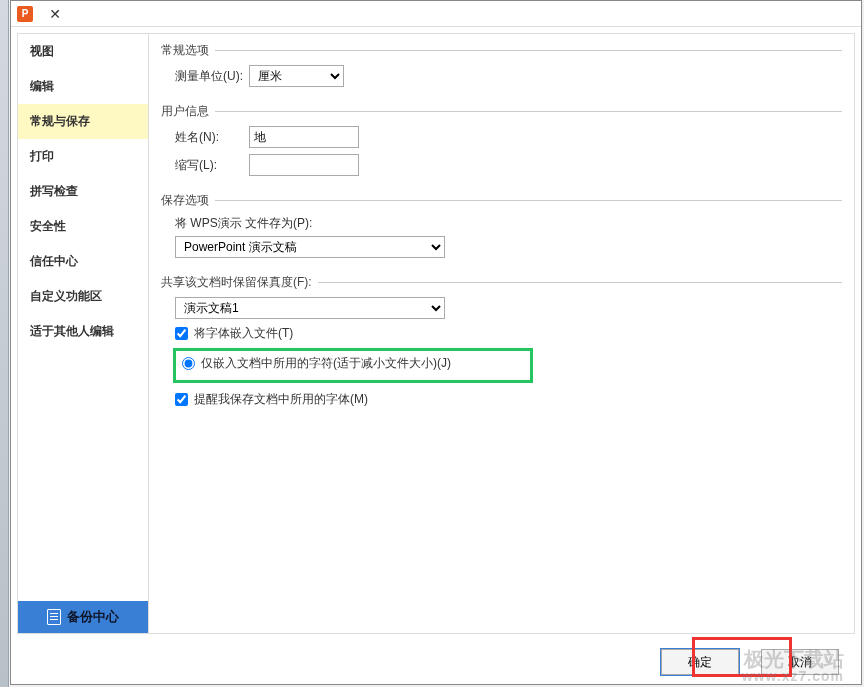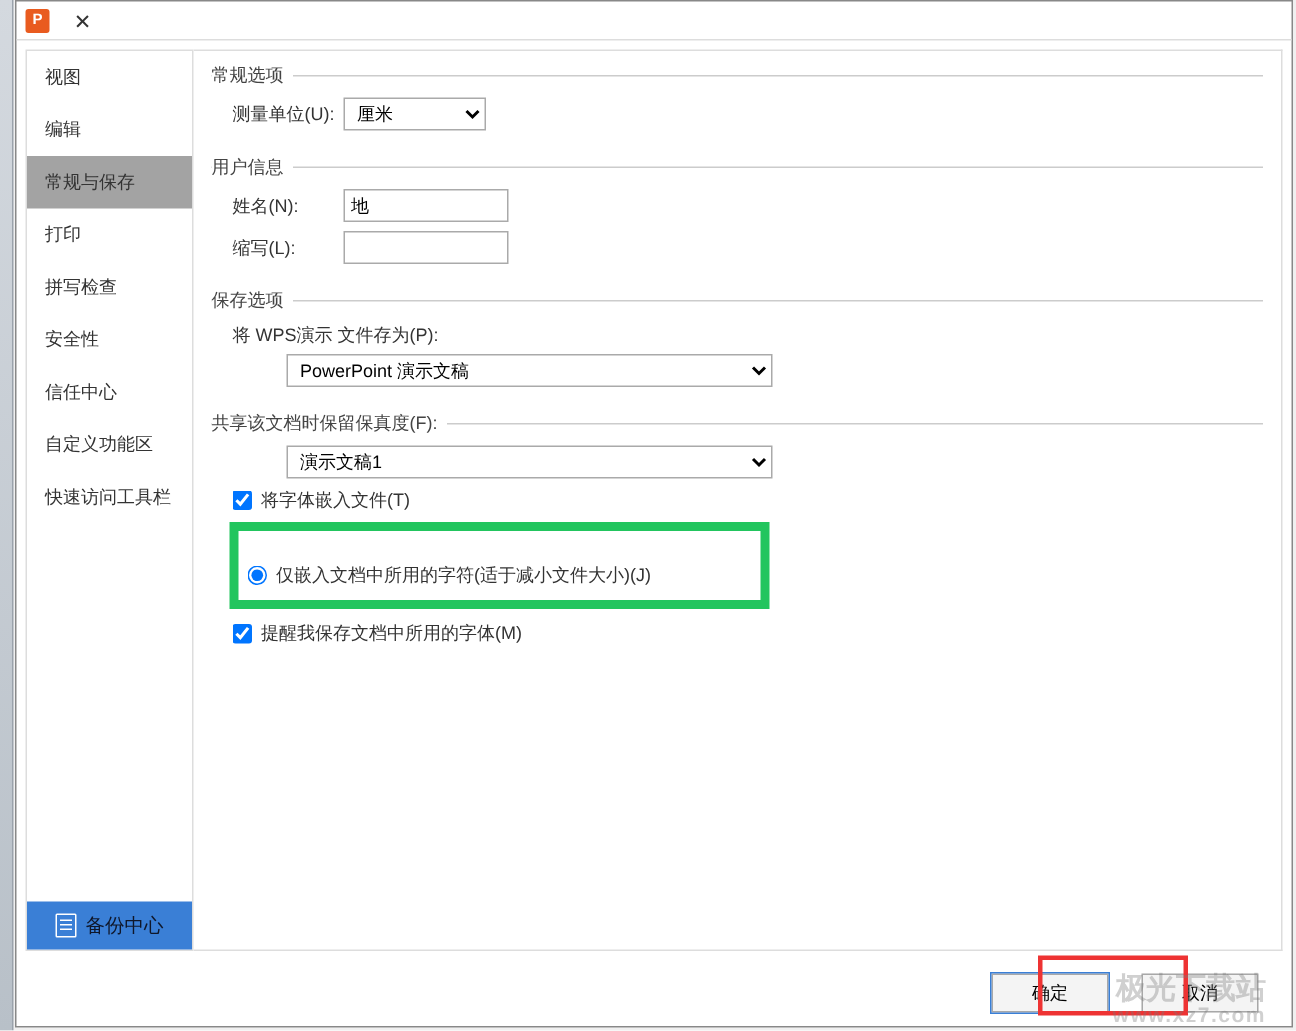--- a/index.html
+++ b/index.html
@@ -51,38 +51,39 @@
     font-size: 14px;
   }
   .body {
     flex: 1;
     display: flex;
     padding: 6px;
     gap: 0;
     overflow: hidden;
   }
   .sidebar {
-    width: 112px;
+    width: 132px;
     border: 1px solid #ddd;
     display: flex;
     flex-direction: column;
     background: #fff;
     position: relative;
+    font-weight: bold;
   }
   .sidebar .nav {
     flex: 1;
     overflow: auto;
   }
   .sidebar .nav-item {
     padding: 9px 12px;
     cursor: pointer;
     color: #333;
   }
   .sidebar .nav-item.selected {
-    background: #a3a3a3;
+    background: #fef9c3;
     color: #333;
   }
   .sidebar .backup {
     height: 32px;
     background: #3a7fd6;
     color: #0f172a;
     display: flex;
     align-items: center;
     justify-content: center;
     gap: 6px;
@@ -127,39 +128,39 @@
   .label { min-width: 68px; color: #333; }
   select.combo {
     height: 22px;
     border: 1px solid #aaa;
     background: #fff;
     padding: 0 4px;
     font-family: inherit;
     font-size: 12px;
   }
   select.small { width: 95px; }
-  select.wide { width: 324px; margin-left: 36px; }
+  select.wide { width: 270px; }
   input.text {
     width: 110px; height: 22px;
     border: 1px solid #aaa;
     padding: 0 4px;
     font-family: inherit; font-size: 12px;
   }
   .checkbox-row {
     display: flex; align-items: center;
     margin: 6px 0 6px 14px;
     gap: 6px;
   }
   .checkbox-row input[type=checkbox] {
     width: 13px; height: 13px;
   }
   .radio-box {
-    border: 6px solid #22c55e;
+    border: 3px solid #22c55e;
     margin: 4px 0 8px 12px;
-    padding: 17px 8px 4px 6px;
+    padding: 0 8px 4px 6px;
     width: 360px;
   }
   .radio-row {
     display: flex; align-items: center;
     gap: 6px;
     padding: 4px 0;
   }
   .footer {
     height: 44px;
     display: flex;
@@ -218,21 +219,21 @@
     <div class="sidebar">
       <div class="nav">
         <div class="nav-item">视图</div>
         <div class="nav-item">编辑</div>
         <div class="nav-item selected">常规与保存</div>
         <div class="nav-item">打印</div>
         <div class="nav-item">拼写检查</div>
         <div class="nav-item">安全性</div>
         <div class="nav-item">信任中心</div>
         <div class="nav-item">自定义功能区</div>
-        <div class="nav-item">快速访问工具栏</div>
+        <div class="nav-item">适于其他人编辑</div>
       </div>
       <div class="backup">
         <span class="doc-icon"></span>
         <span>备份中心</span>
       </div>
     </div>
 
     <div class="content">
 
       <fieldset class="group">

